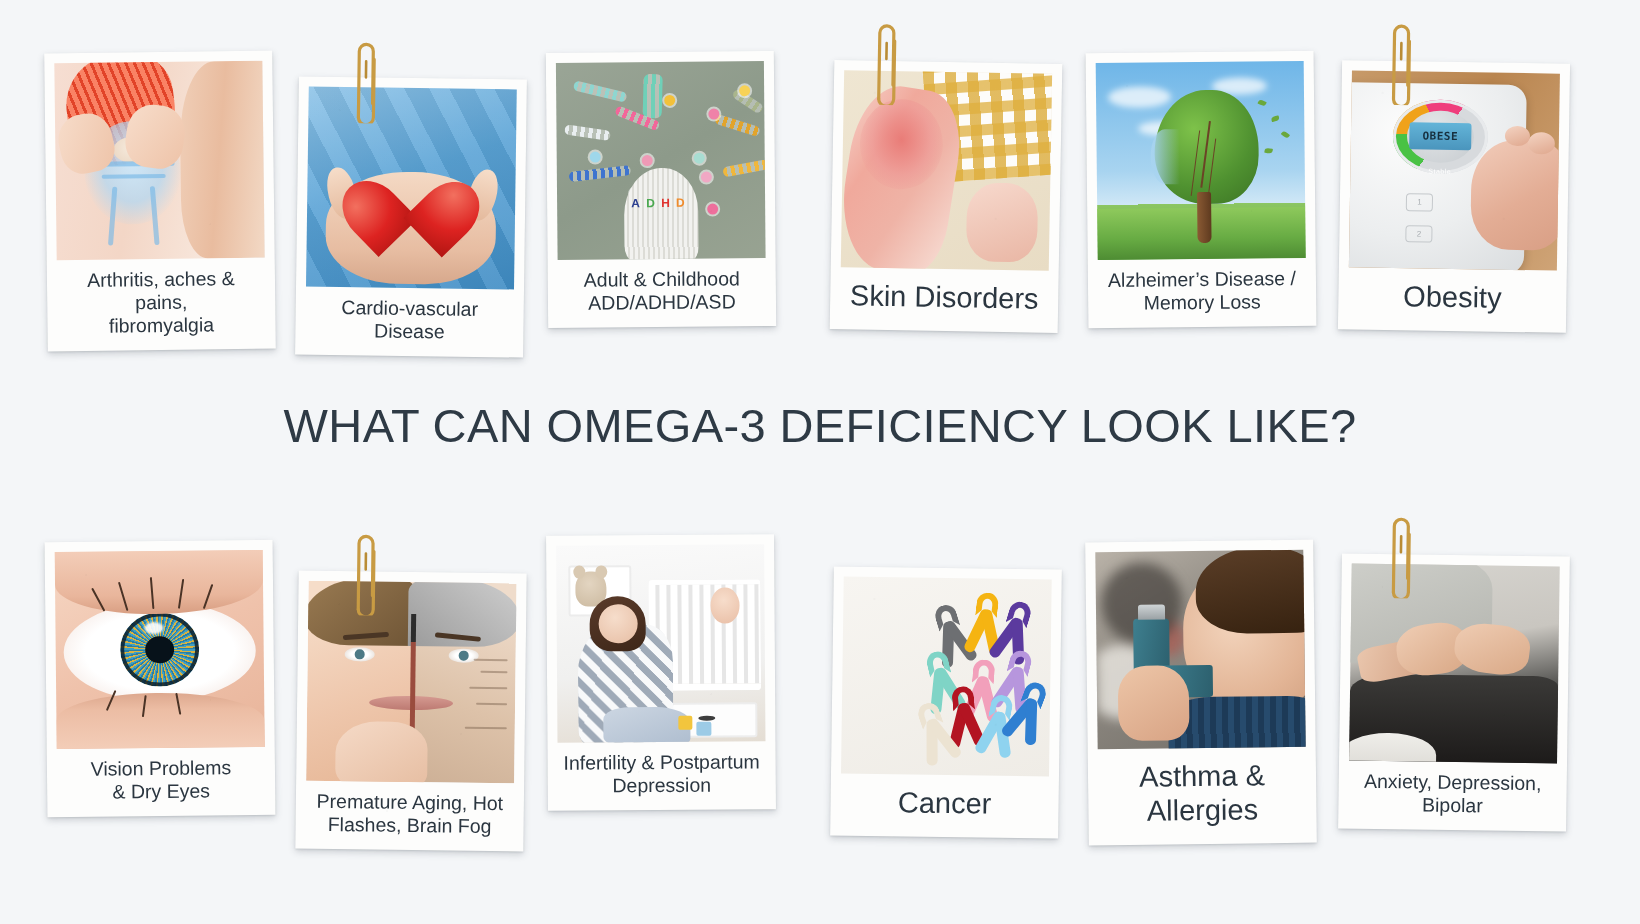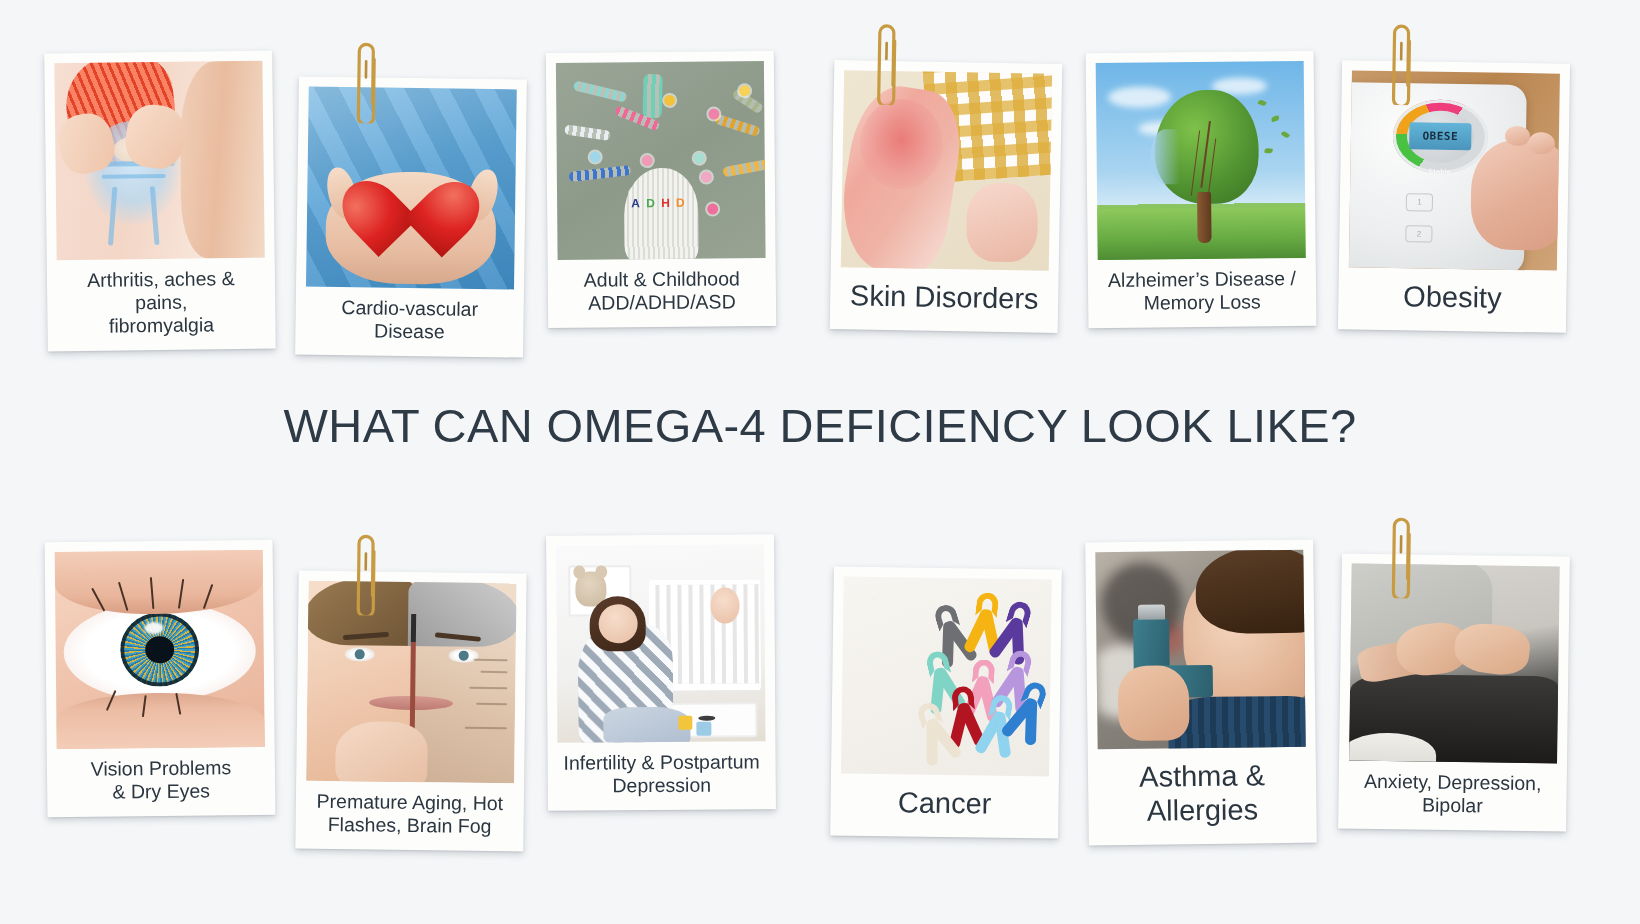--- a/index.html
+++ b/index.html
@@ -636,21 +636,21 @@
       <div class="numpad" style="top:78%;">2</div>
       <div class="foot"></div>
       <div class="toe" style="right:2%;  top:30%; width:13%; height:11%;"></div>
       <div class="toe" style="right:14%; top:27%; width:12%; height:10%;"></div>
     </div>
     <div class="caption one-line">
       <div>Obesity</div>
     </div>
   </div>
 
-  <div class="title">WHAT CAN OMEGA-4 DEFICIENCY LOOK LIKE?</div>
+  <div class="title">WHAT CAN OMEGA-3 DEFICIENCY LOOK LIKE?</div>
 
   <div class="card" style="left:46px; top:541px; width:228px; transform:rotate(-0.6deg);">
     <div class="photo img-eye" style="height:197px;">
       <div class="sclera"></div>
       <div class="iris"></div>
         <div class="pupil"></div>
         <div class="glint"></div>
       <div class="lidtop"></div>
         <div class="lidbot"></div>
       <div class="lash" style="left:20%; top:18%; height:13%; transform:rotate(-28deg);"></div>

